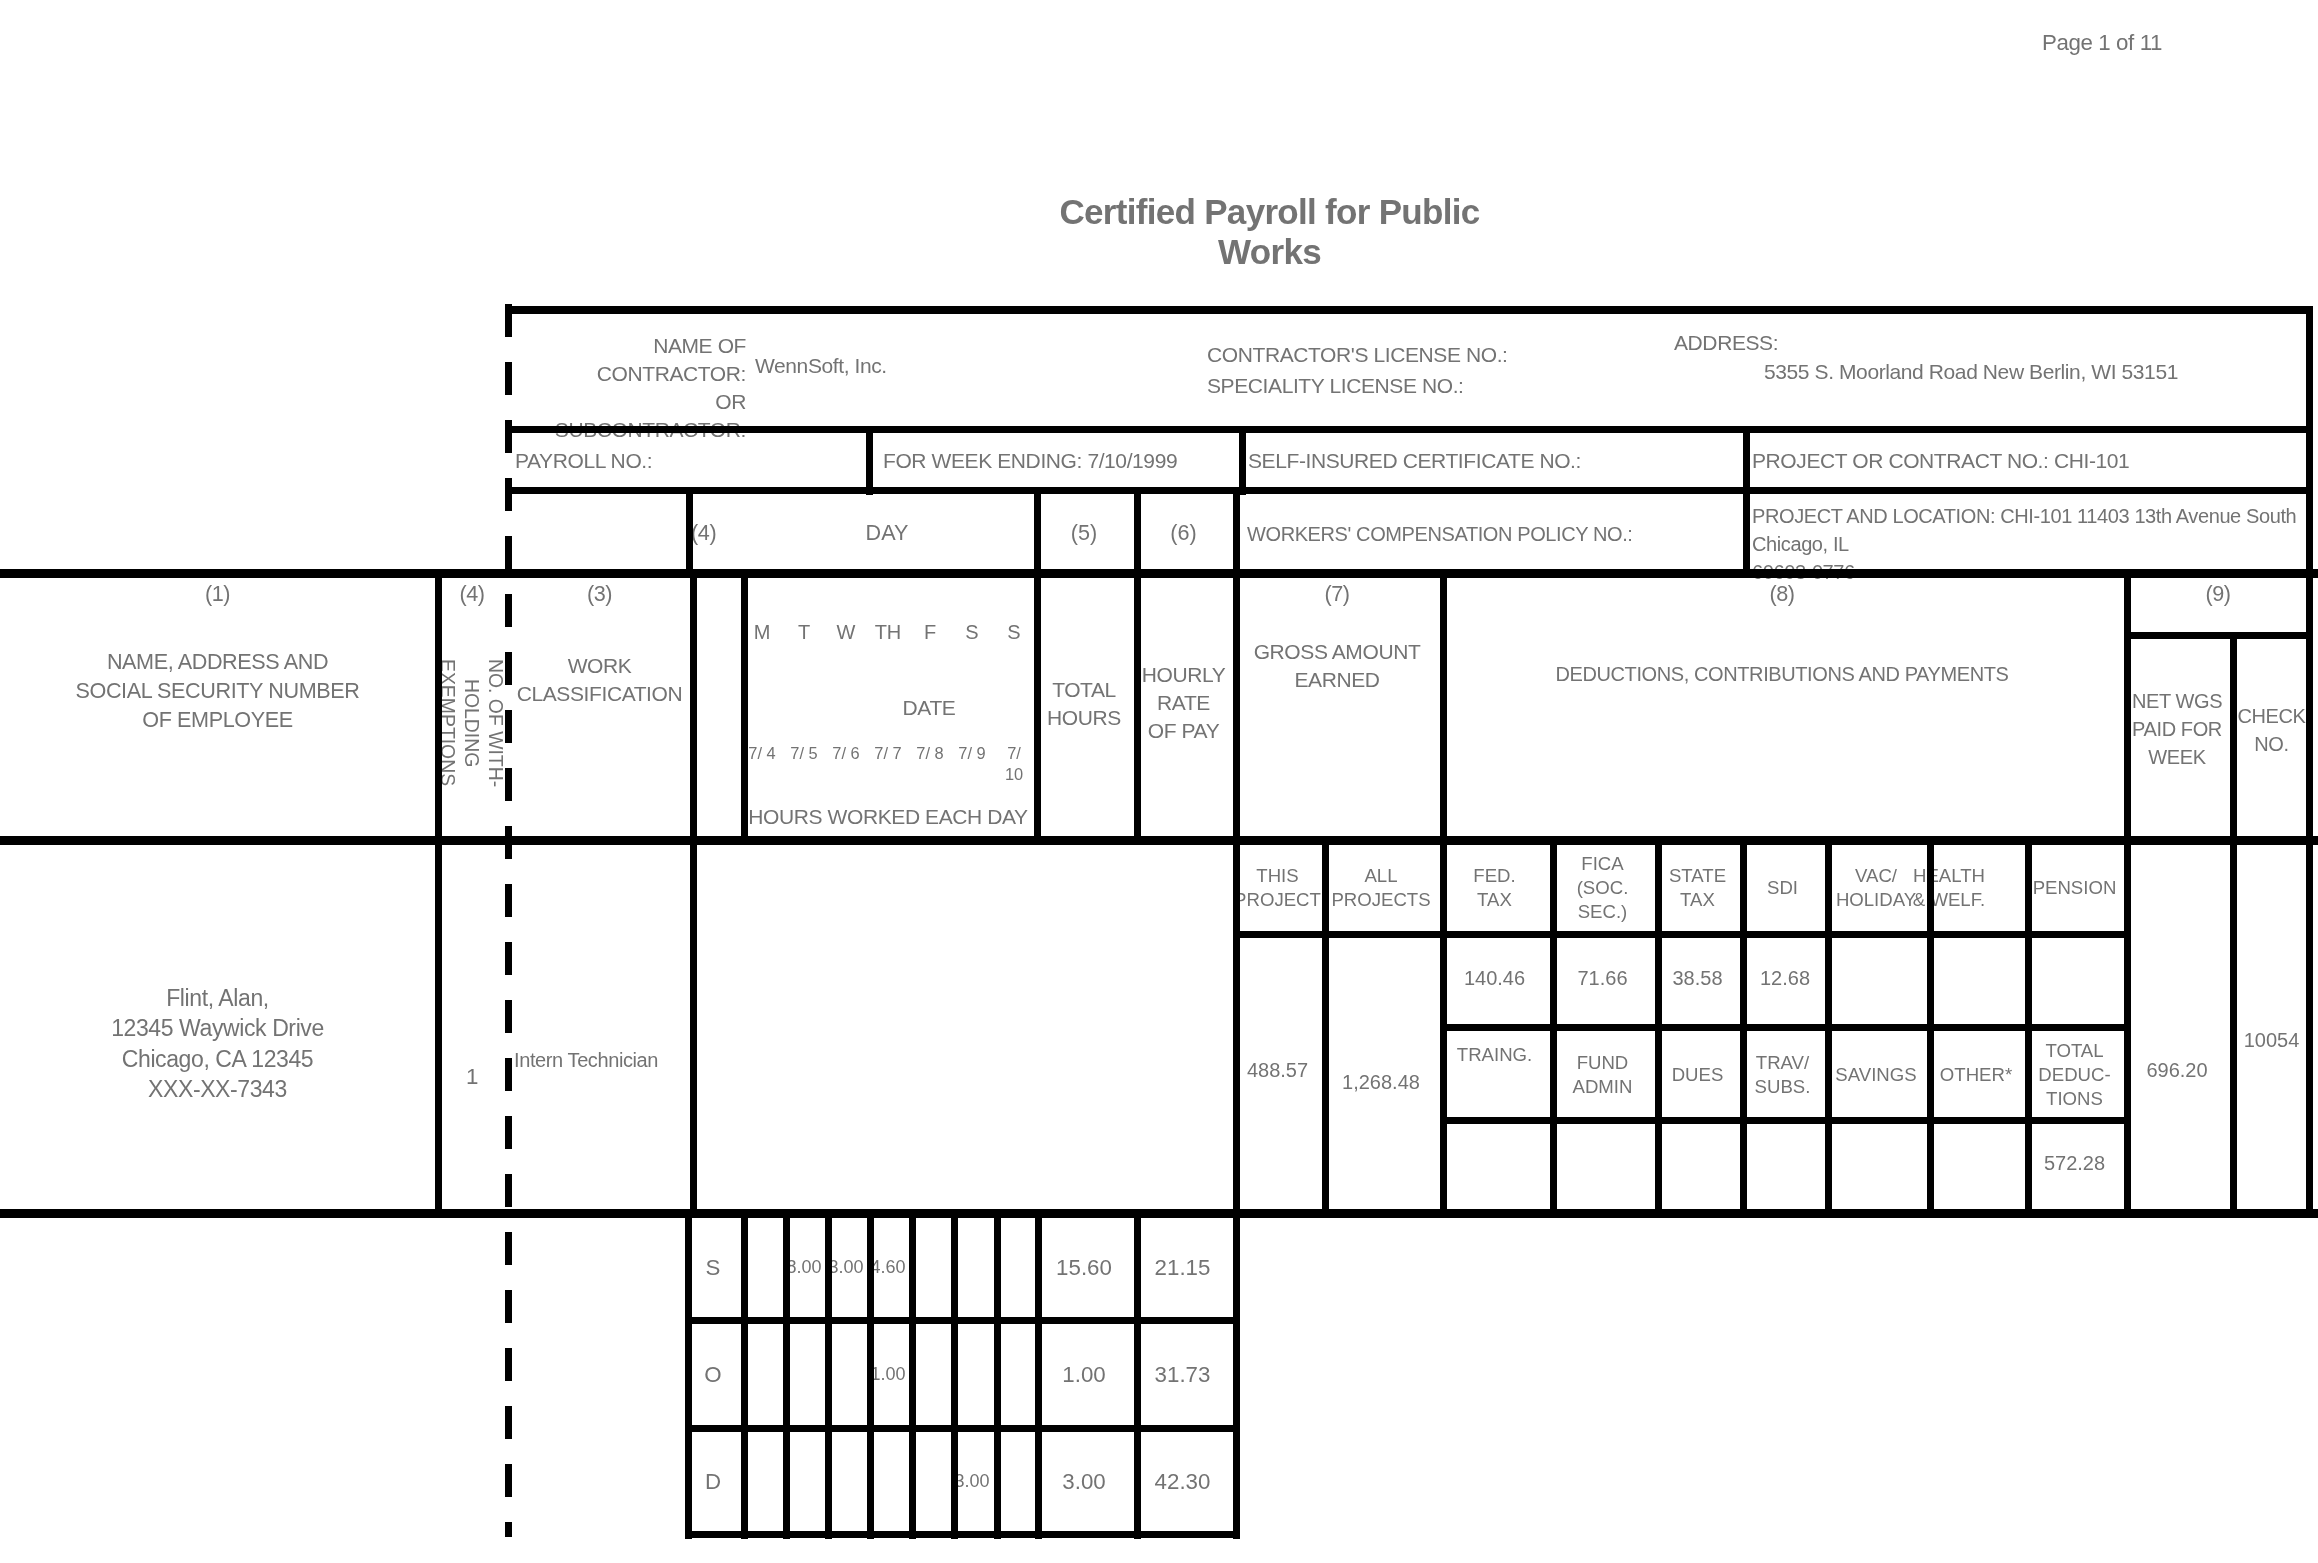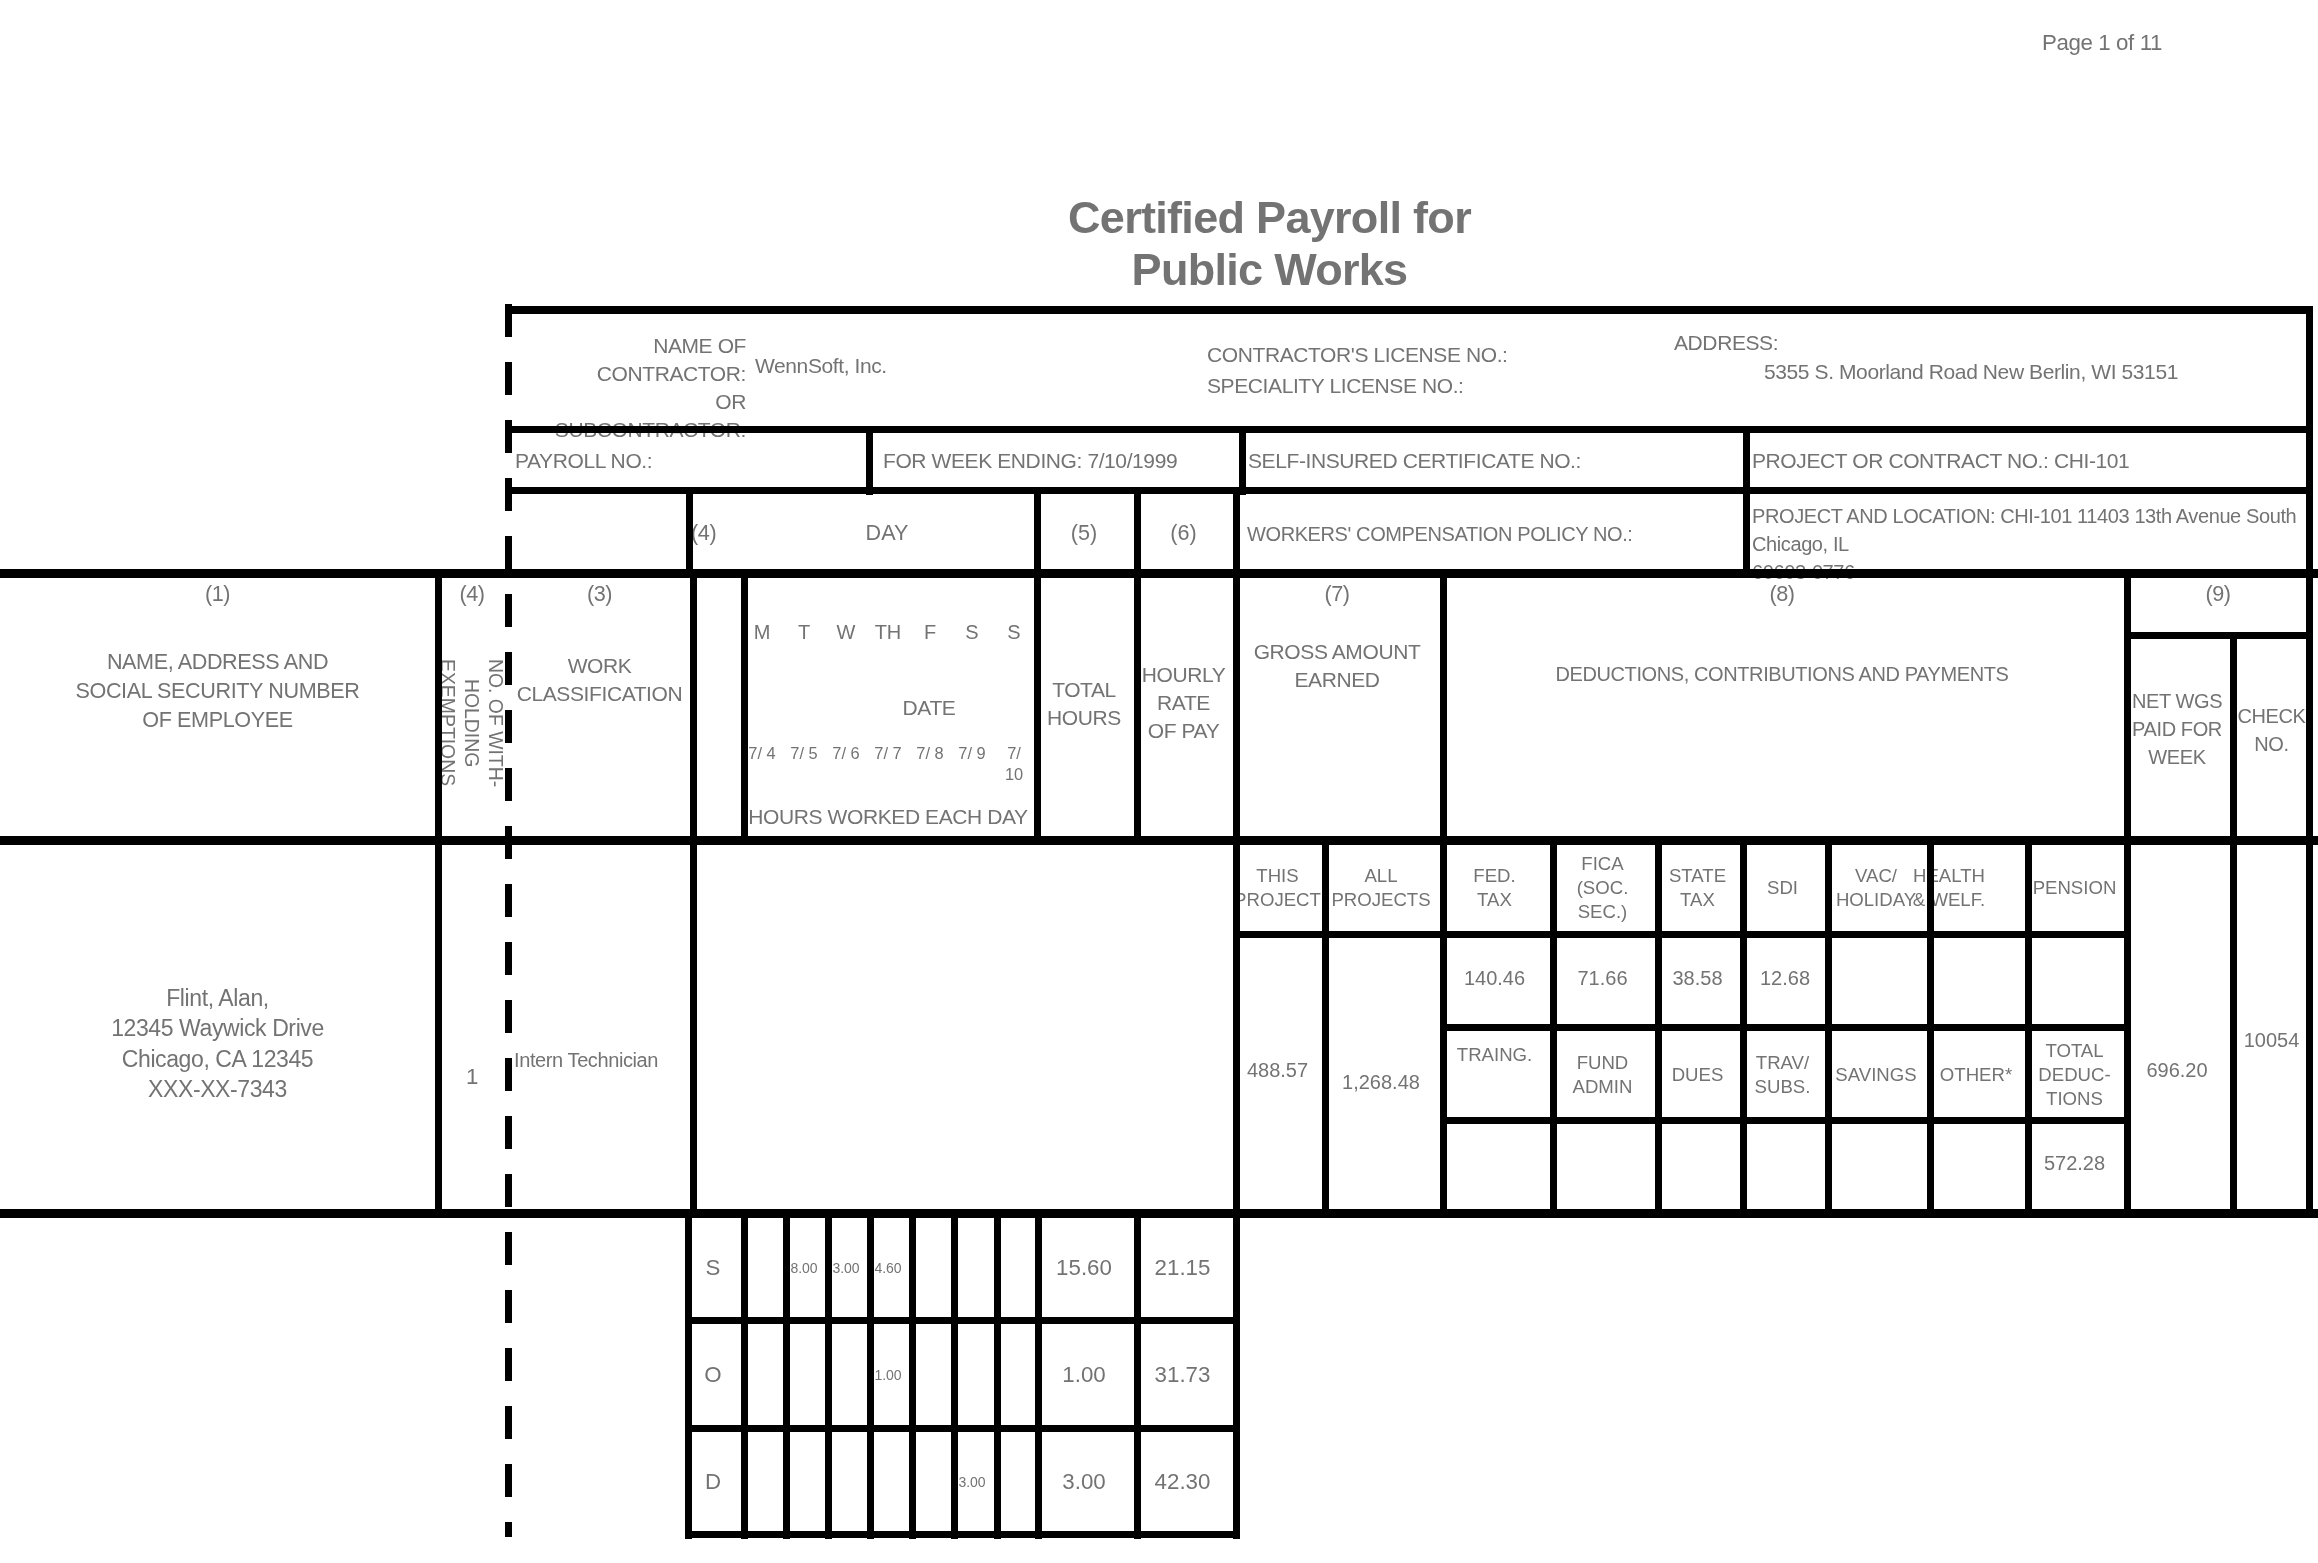--- a/index.html
+++ b/index.html
@@ -3,24 +3,24 @@
 <meta charset="utf-8">
 <style>
   html,body{margin:0;padding:0;background:#fff;}
   #page{position:relative;width:2319px;height:1563px;background:#ffffff;color:#737373;
         font-family:"Liberation Sans",sans-serif;overflow:hidden;}
   .ln{position:absolute;background:#000;}
   .dash{position:absolute;background:repeating-linear-gradient(to bottom,#000 0 33px,transparent 33px 58px);}
   .t{position:absolute;letter-spacing:-0.4px;}
   .pre{white-space:pre-line;}
   .cell{position:absolute;display:flex;align-items:center;justify-content:center;text-align:center;}
-  .f21{font-size:14px;} .f22{font-size:16.4px;line-height:1.3;} .f25{font-size:18.6px;line-height:1.28;}
+  .f21{font-size:18px;} .f22{font-size:16.4px;line-height:1.3;} .f25{font-size:18.6px;line-height:1.28;}
   .f27{font-size:20px;line-height:1.4;} .f28{font-size:21px;line-height:1.33;}
   .f29{font-size:21.6px;line-height:1.35;} .f30{font-size:22.3px;} .f31{font-size:23px;line-height:1.32;}
-  .title{font-size:45px;font-weight:bold;letter-spacing:-0.7px;}
+  .title{font-size:35px;font-weight:bold;letter-spacing:-0.7px;}
   .vert{writing-mode:vertical-rl;text-orientation:mixed;font-size:19.4px;line-height:1.25;
         white-space:pre-line;letter-spacing:0;}
   .days7{position:absolute;display:flex;}
   .days7>div{flex:1;text-align:center;}
   .hrow{position:absolute;display:grid;grid-template-columns:56px repeat(7,42px) 98px 99px;}
   .hrow>div{display:flex;align-items:center;justify-content:center;}
 </style>
 </head>
 <body>
 

